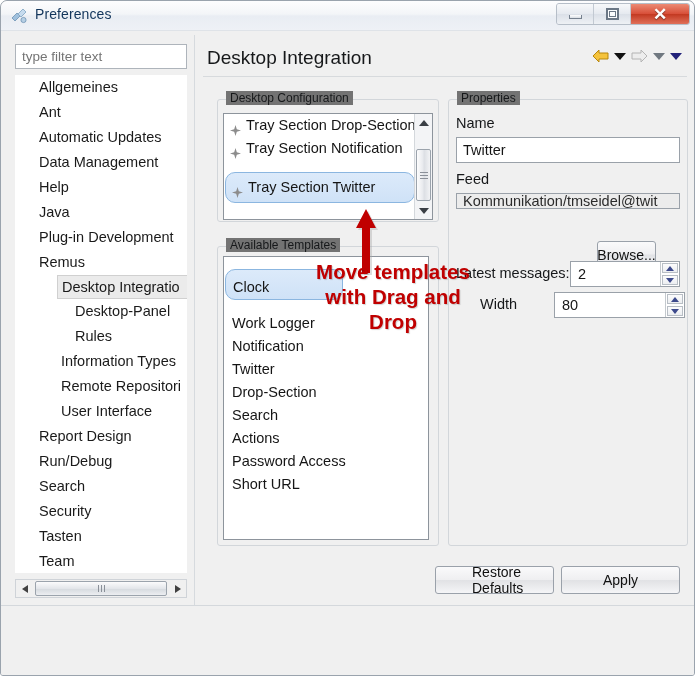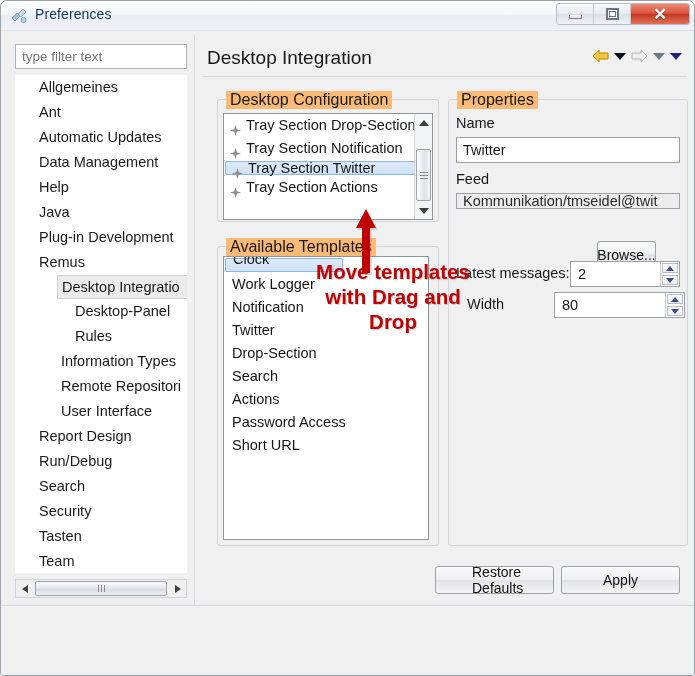--- a/index.html
+++ b/index.html
@@ -191,23 +191,23 @@
 
   
   .group {
     position: absolute;
     border: 1px solid #d2d6da;
     border-radius: 3px;
   }
   .group-label {
     position: absolute;
     top: -9px; left: 8px;
-    background: #fdba74;
+    background: #737373;
     padding: 0 4px;
-    font-size: 16px;
+    font-size: 12px;
     color: #16181a;
     white-space: nowrap;
   }
 
   #grp-desktop-config { left: 216px; top: 98px; width: 222px; height: 123px; }
   #grp-templates      { left: 216px; top: 245px; width: 222px; height: 300px; }
   #grp-properties     { left: 447px; top: 98px; width: 240px; height: 447px; }
 
   .listbox {
     position: absolute;
@@ -223,23 +223,23 @@
     font-size: 14.5px;
     color: #151515;
     padding-left: 6px;
     white-space: nowrap;
     cursor: default;
     display: flex; align-items: center;
   }
   .lrow.sel {
     background: linear-gradient(to bottom, #dceafa, #cfe2f7);
     border: 1px solid #8bb6e0;
-    height: 14px;
-    margin: 1px 1px;
-    border-radius: 2px;
+    height: 31px;
+    margin: 12px 1px;
+    border-radius: 10px;
   }
   .diamond {
     display: inline-block;
     width: 11px; height: 11px;
     margin-right: 5px;
     flex: none;
   }
   #list-templates .lrow { padding-left: 8px; }
   #list-templates .lrow.sel { padding-left: 7px; align-items: flex-end; }
 
@@ -304,21 +304,21 @@
     border-radius: 3px;
     font-family: "Liberation Sans", sans-serif;
     font-size: 14px;
     color: #101010;
     cursor: pointer;
     display: flex; align-items: center; justify-content: center;
   }
   #btn-browse { left: 596px; top: 228px; width: 59px; height: 27px; margin-top: 12px; }
 
   #lbl-latest { left: 455px; top: 264px; }
-  #lbl-width  { left: 466px; top: 295px; }
+  #lbl-width  { left: 479px; top: 295px; }
 
   .spinner {
     position: absolute;
     display: flex;
     border: 1px solid #9aa1a9;
     background: #ffffff;
     height: 26px;
   }
   .spin-val {
     flex: 1;

